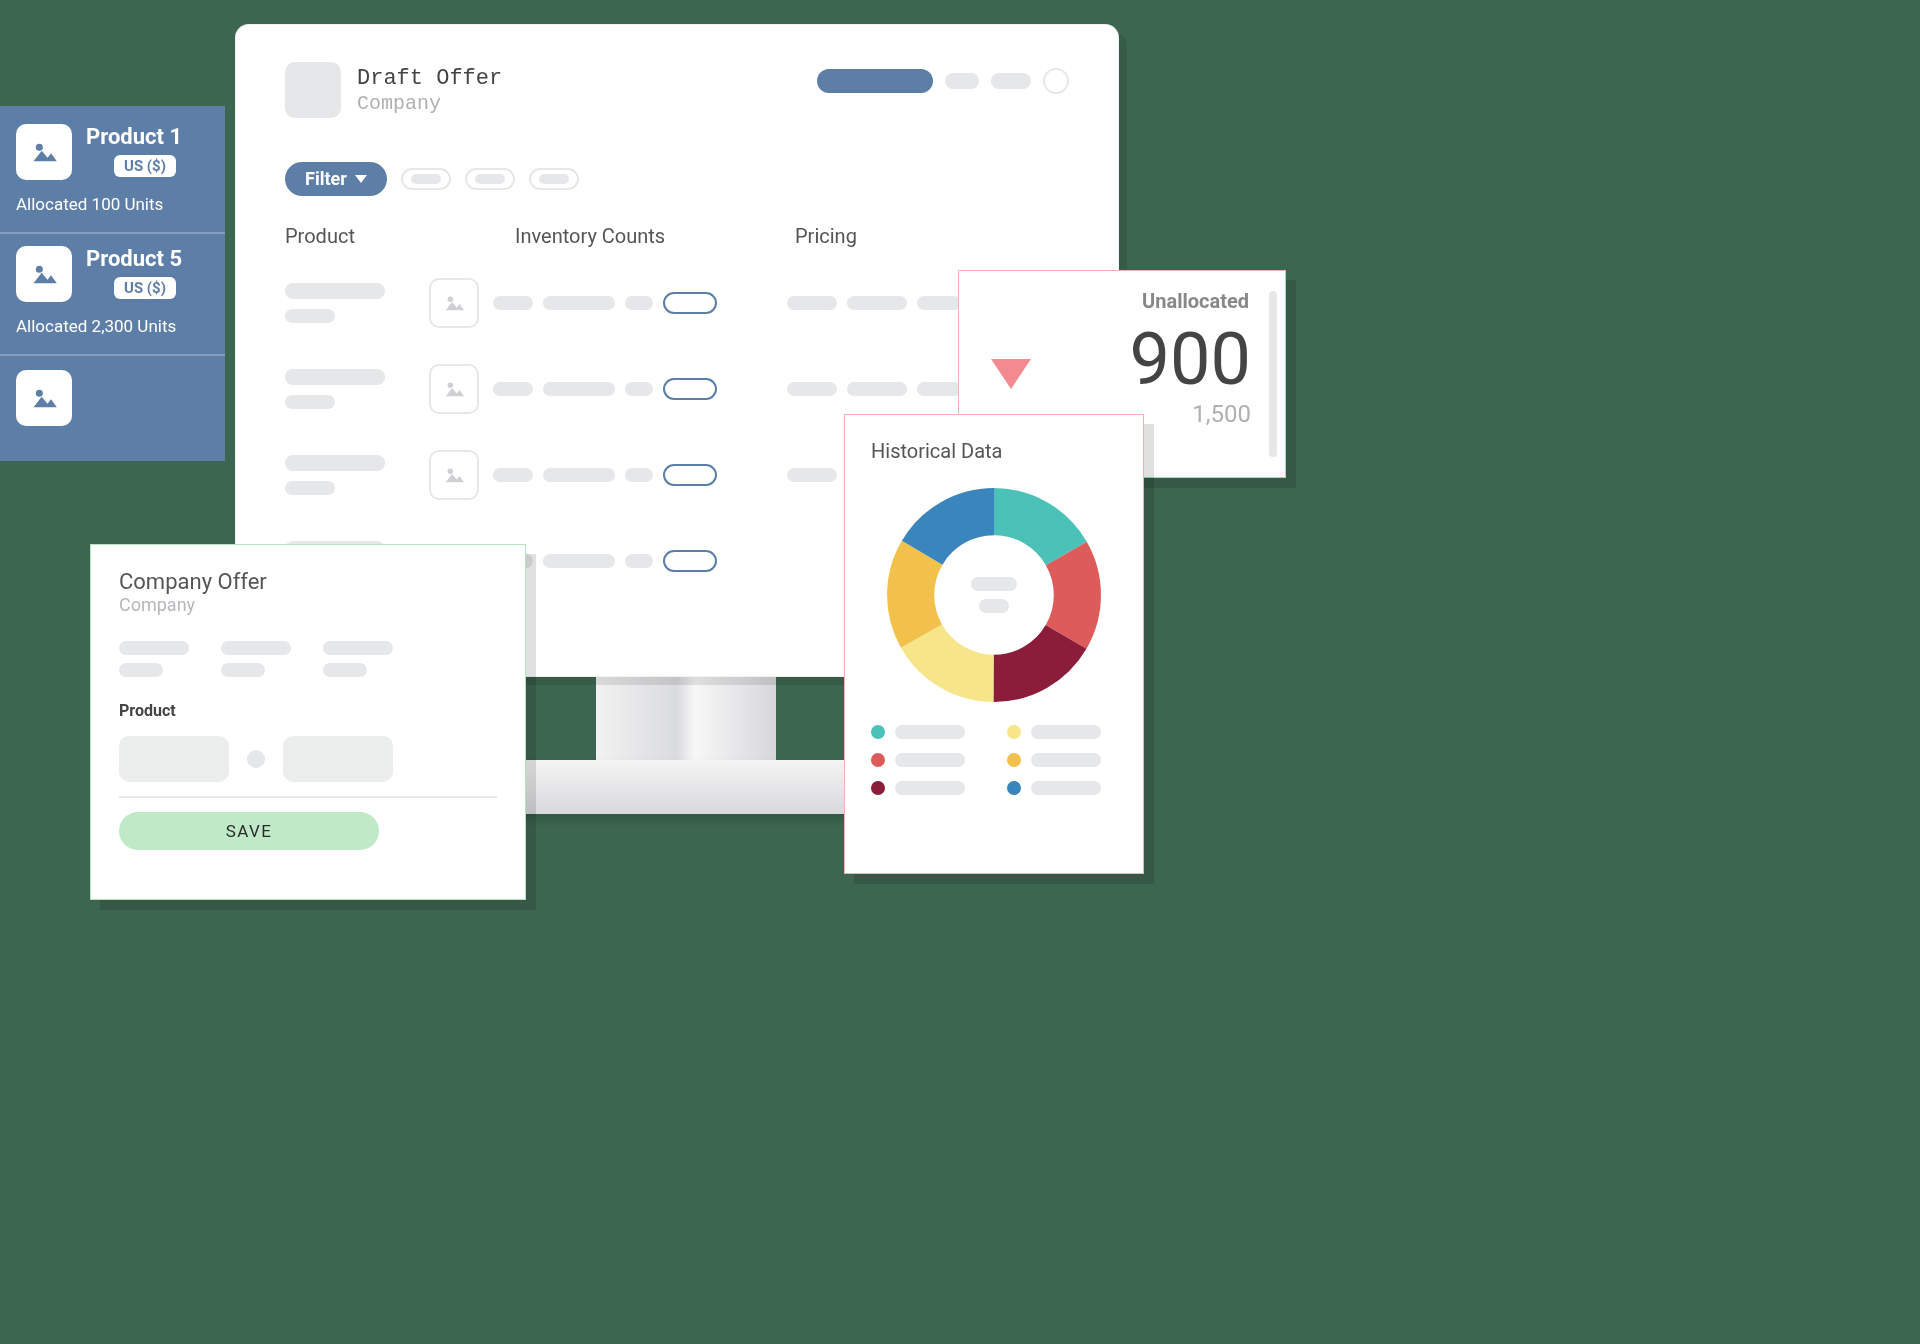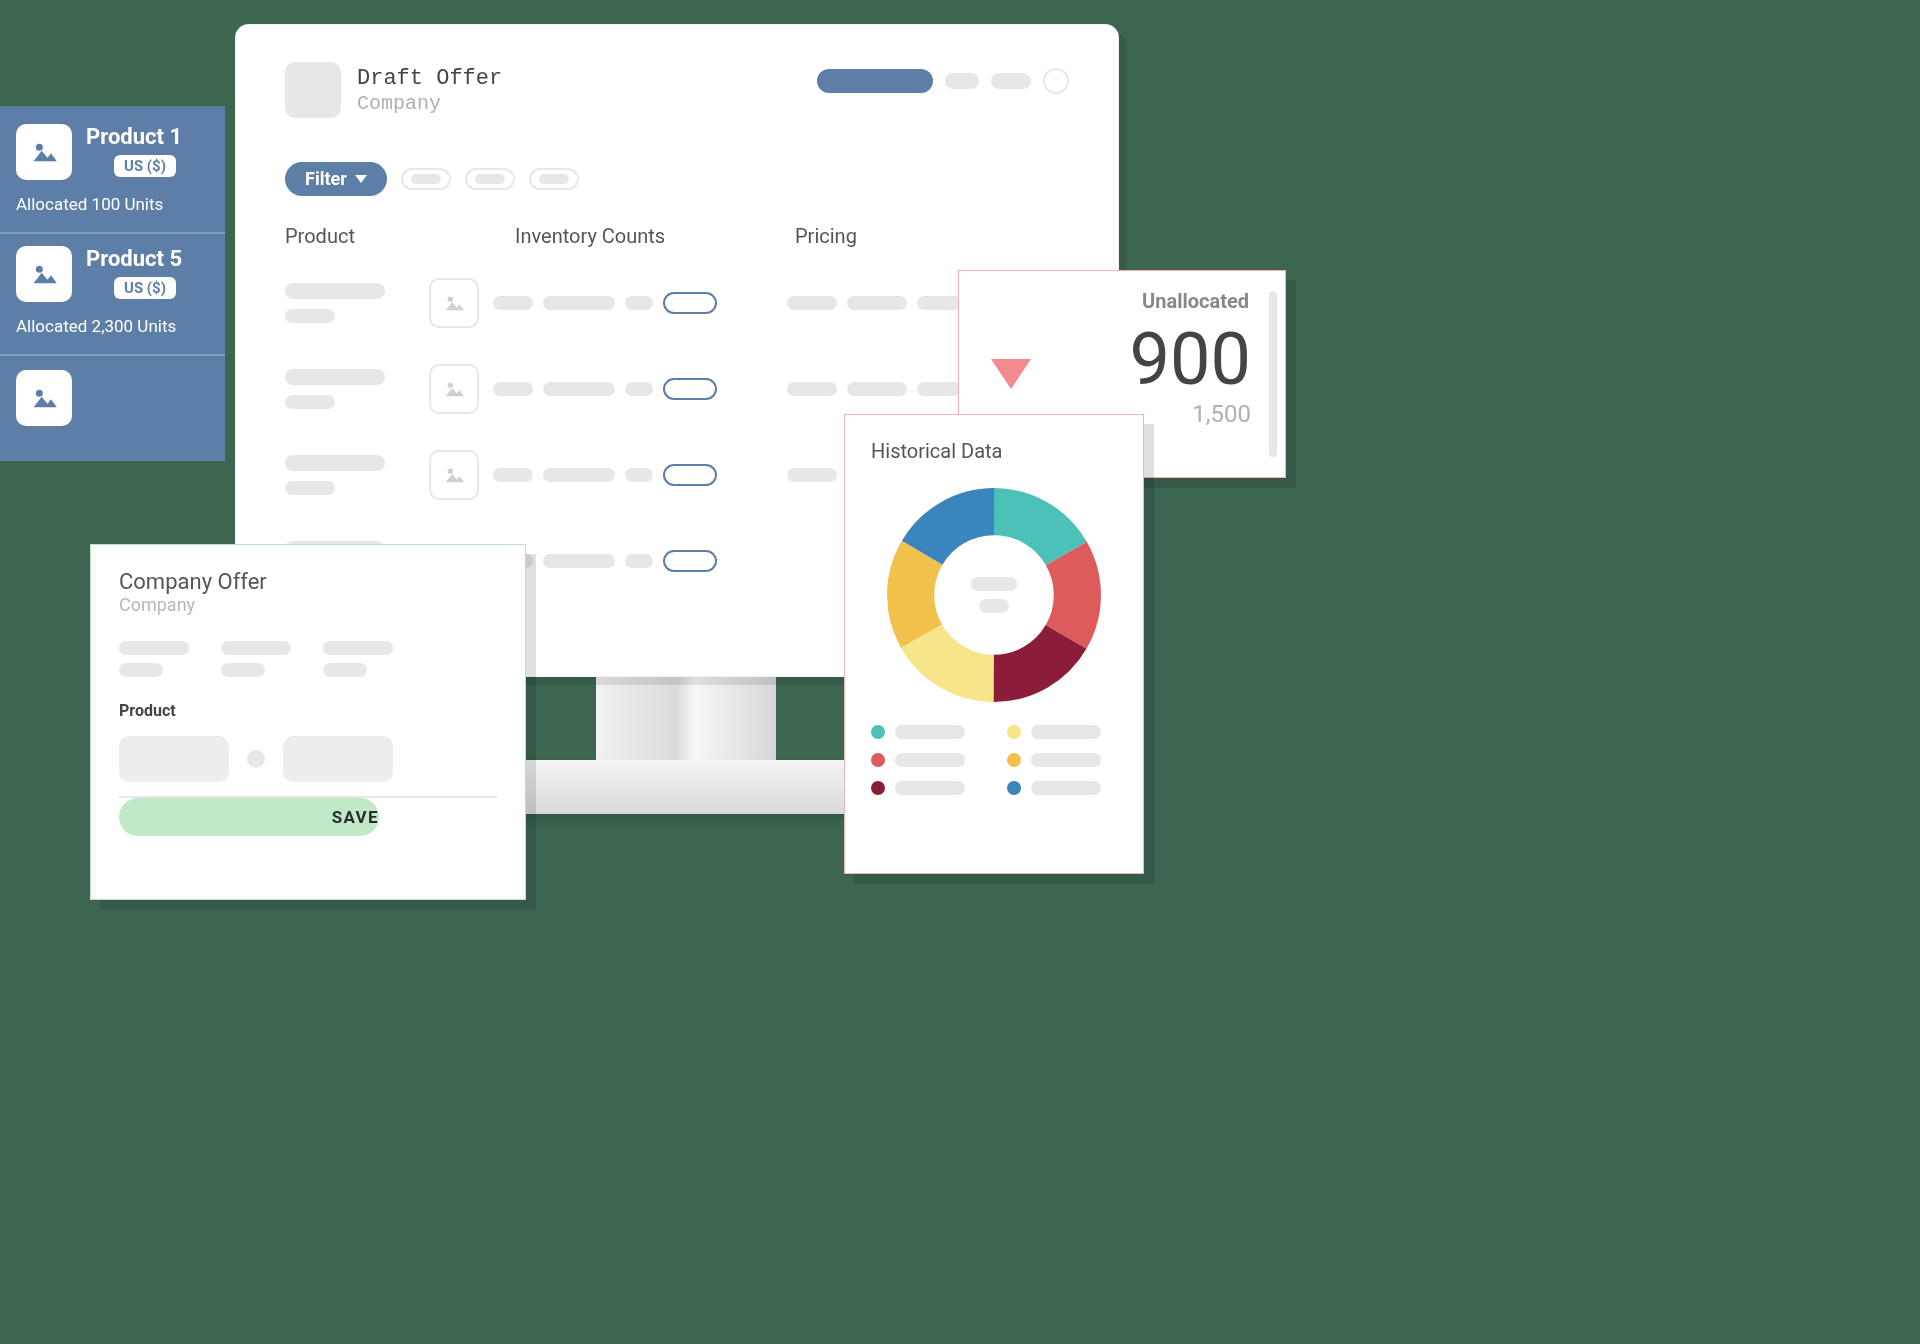--- a/index.html
+++ b/index.html
@@ -99,23 +99,23 @@
   .oc-title { font-size:22px; color:#555; }
   .oc-sub { font-size:18px; color:#b5b7ba; }
   .oc-grid { display:flex; gap:32px; margin-top:26px; }
   .oc-col { display:flex; flex-direction:column; gap:8px; }
   .oc-allocate { font-weight:700; font-size:16px; color:#444; margin-top:24px; }
   .oc-row { display:flex; gap:18px; align-items:center; margin-top:16px; }
   .oc-box { width:110px; height:46px; background:#eceded; border-radius:10px; }
   .oc-circle { width:18px; height:18px; border-radius:99px; background:#e6e7e9; }
   .oc-line { height:2px; background:#e6e7e9; margin-top:14px; width: 100%; }
   .oc-save {
-    width: 260px; height: 38px; border-radius: 99px;
-    background:#bfe9c7; color:#2b2b2b; font-weight:700; letter-spacing:.08em; font-size:17px;
-    display:flex; align-items:center; justify-content:flex-end; cursor:pointer;
+    margin-top:14px; width: 260px; height: 38px; border-radius: 99px;
+    background:#bfe9c7; color:#2b2b2b; font-weight:400; letter-spacing:.08em; font-size:17px;
+    display:flex; align-items:center; justify-content:center; cursor:pointer;
   }
 
   
   .metric-card {
     position:absolute; left: 958px; top: 270px; width: 328px; height: 208px;
     background:#fff; border:1px solid #f1b2b7; padding: 35px 20px 14px 24px;
     box-shadow: 10px 10px 0 rgba(0,0,0,.12);
   }
   .metric-label { position:absolute; right:36px; top:18px; color:#888; font-weight:700; text-align:right; font-size:20px; }
   .metric-tri { width:0;height:0;border-left:20px solid transparent;border-right:20px solid transparent;border-top:30px solid #f38a90; align-self:center; margin-top:14px; margin-left:8px;}

